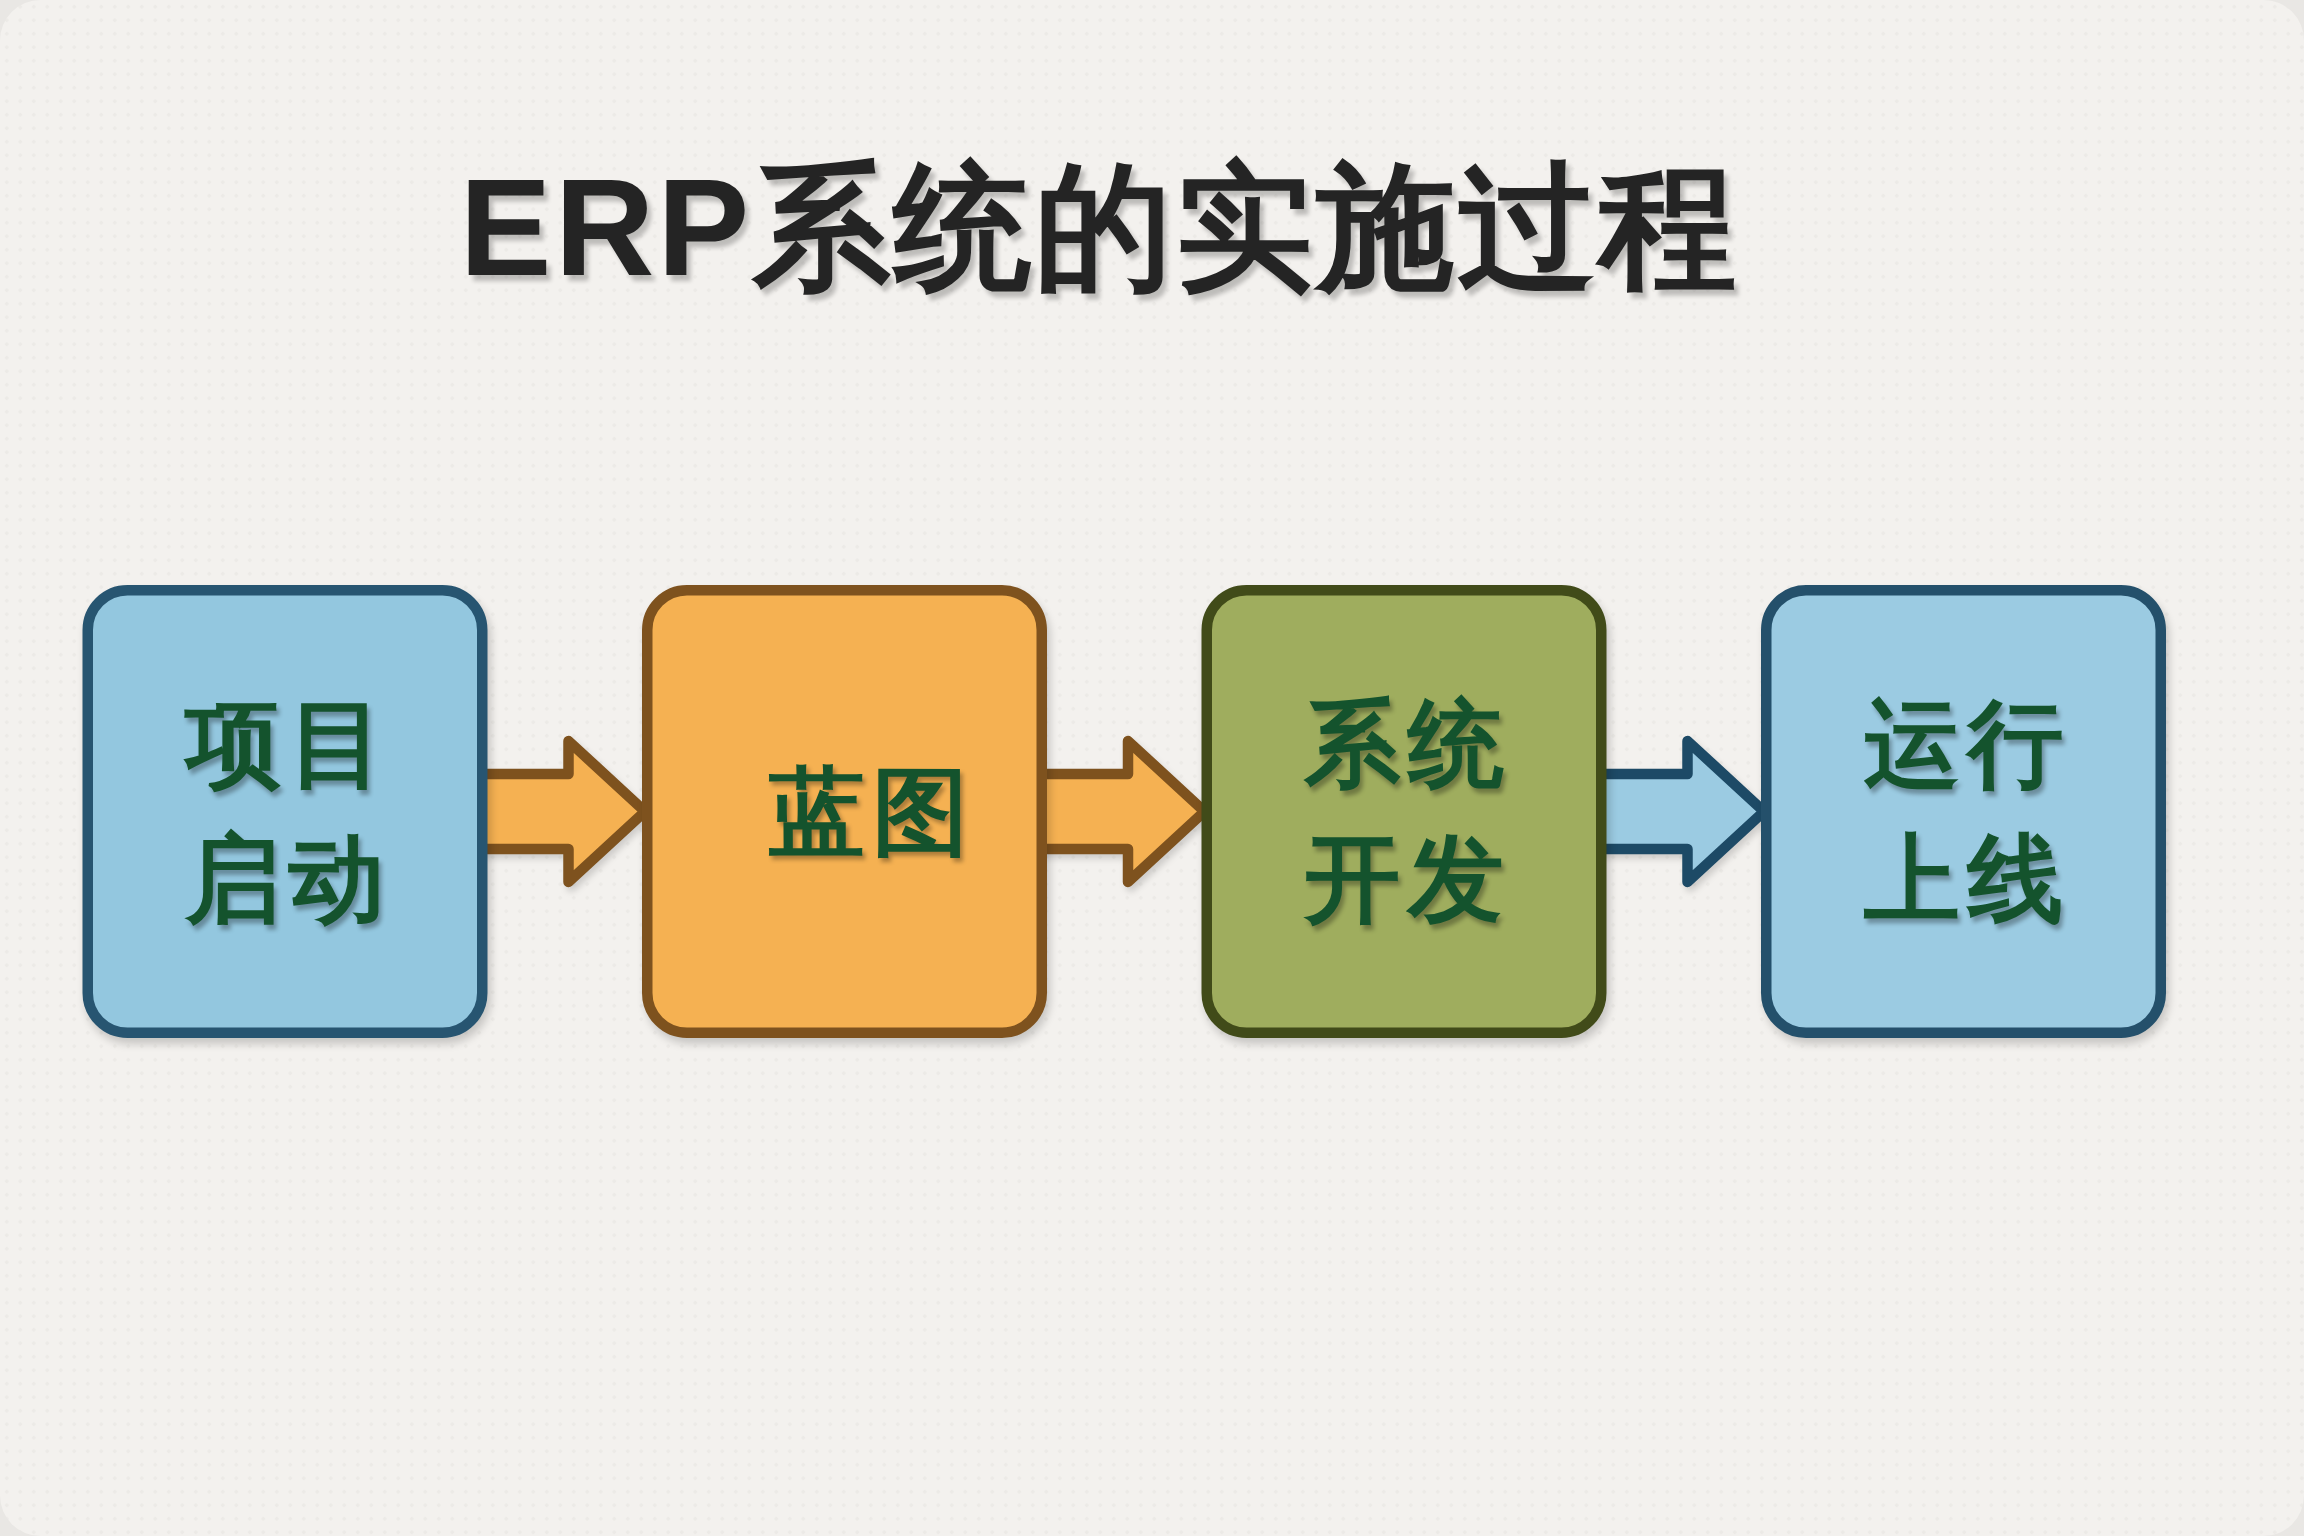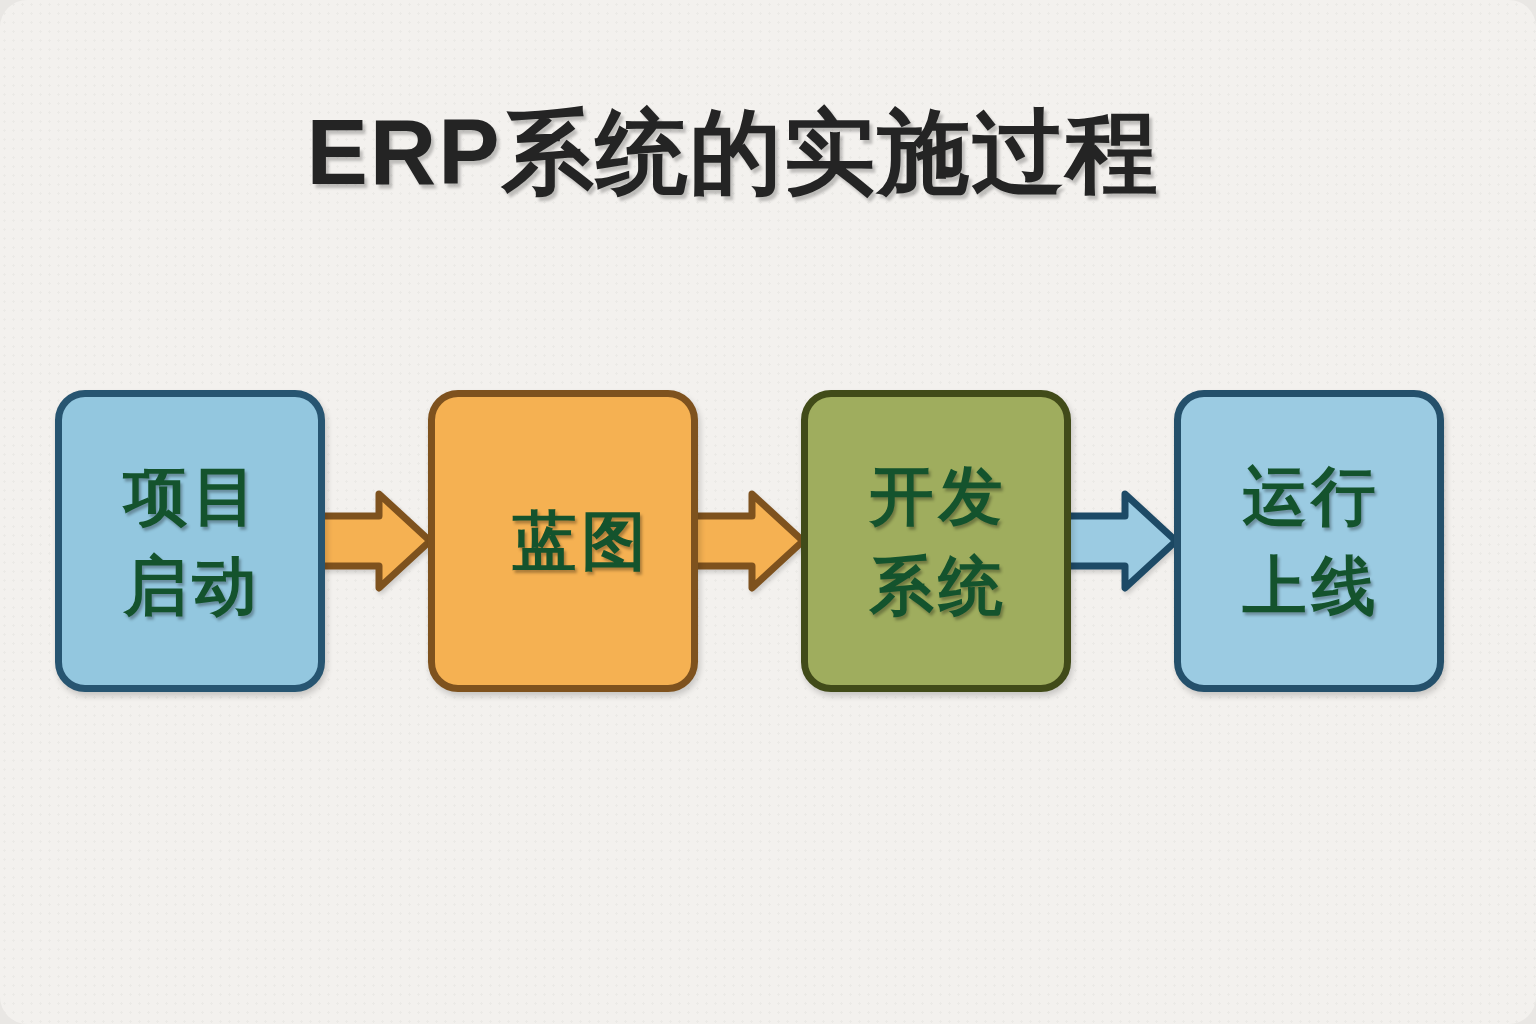--- a/index.html
+++ b/index.html
@@ -109,22 +109,22 @@
 
     <div class="step-box" style="background-color: rgb(245, 177, 82); border-color: rgb(126, 82, 30); padding-left: 32px;">
       <div class="step-line">蓝图</div>
     </div>
 
     <svg class="arrow" viewBox="0 0 115 110">
       <polygon points="2,30 60,30 60,8 111,55 60,102 60,80 2,80" style="fill: rgb(245, 177, 82); stroke: rgb(126, 82, 30);"></polygon>
     </svg>
 
     <div class="step-box" style="background-color: rgb(159, 173, 94); border-color: rgb(65, 75, 25);">
+      <div class="step-line">系统</div>
       <div class="step-line">开发</div>
-      <div class="step-line">系统</div>
     </div>
 
     <svg class="arrow" viewBox="0 0 115 110">
       <polygon points="2,30 60,30 60,8 111,55 60,102 60,80 2,80" style="fill: rgb(155, 203, 226); stroke: rgb(29, 74, 102);"></polygon>
     </svg>
 
     <div class="step-box" style="background-color: rgb(155, 203, 226); border-color: rgb(36, 80, 107);">
       <div class="step-line">运行</div>
       <div class="step-line">上线</div>
     </div>

